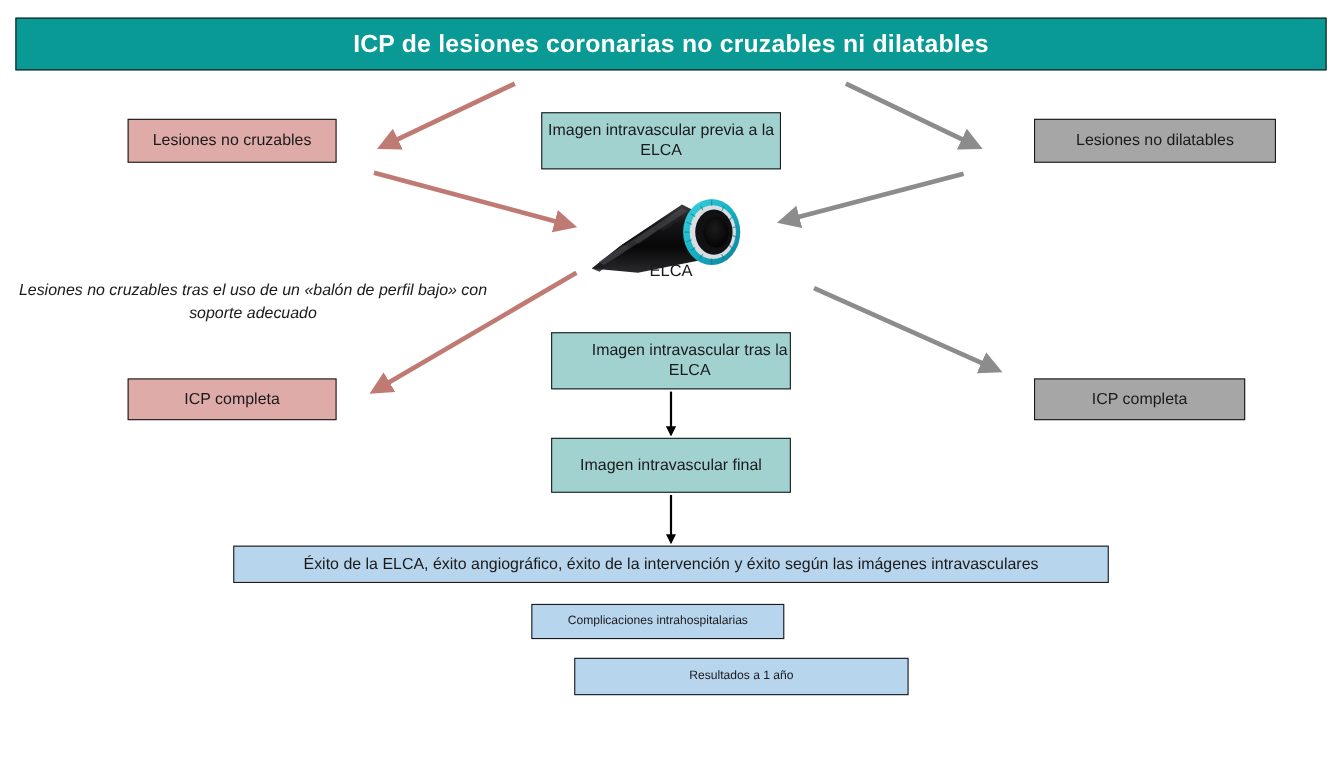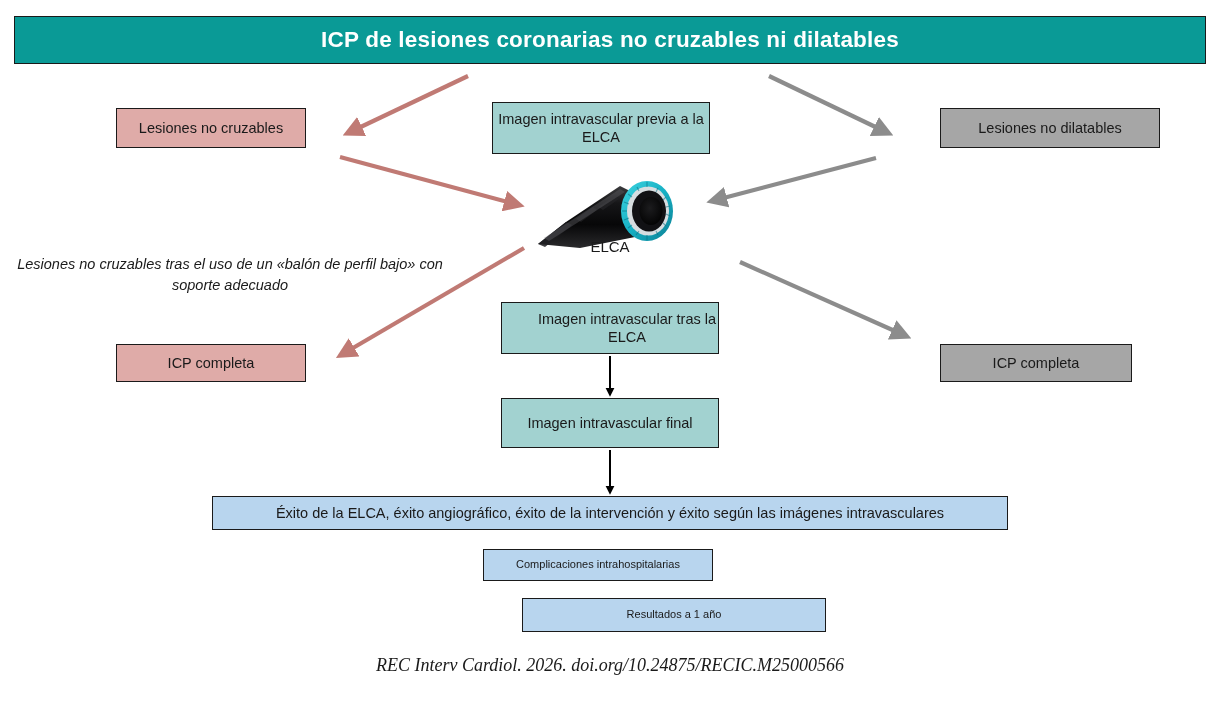--- a/index.html
+++ b/index.html
@@ -248,15 +248,14 @@
   <div class="node gray" id="node-icp-completa-right">ICP completa</div>
 
   <div class="node blue" id="node-exito">Éxito de la ELCA, éxito angiográfico, éxito de la intervención y éxito según las imágenes intravasculares</div>
 
   <div class="node teal" id="node-imagen-final">Imagen intravascular final</div>
 
   <div class="node blue" id="node-complicaciones">Complicaciones intrahospitalarias</div>
 
   <div class="node blue" id="node-resultados">Resultados a 1 año</div>
 
-  <div class="footer-cite">REC Interv Cardiol. 2026. doi.org/10.24875/RECIC.M25000566</div>
 
 </div>
 
 </body></html>

